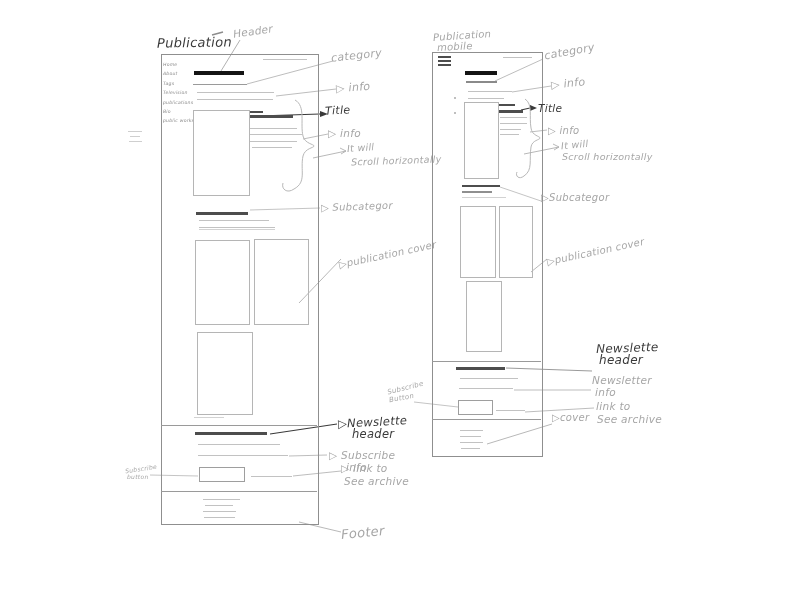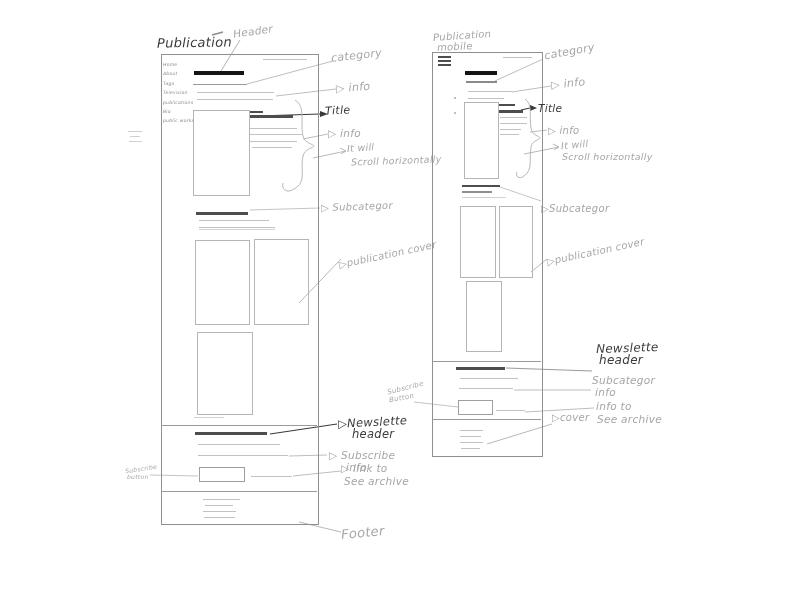--- a/index.html
+++ b/index.html
@@ -179,25 +179,25 @@
   <div class="ln" style="left:460px;top:436px;width:21px"></div>
   <div class="ln" style="left:460px;top:442px;width:23px"></div>
   <div class="ln" style="left:461px;top:448px;width:19px"></div>
 
   <div class="hand" style="left:544px;top:46px;font-size:11px;transform:rotate(-10deg)">category</div>
   <div class="hand" style="left:551px;top:78px;font-size:11px;transform:rotate(-6deg)">▷ info</div>
   <div class="hand dark" style="left:538px;top:103px;font-size:10.5px">Title</div>
   <div class="hand" style="left:548px;top:126px;font-size:10px">▷ info</div>
   <div class="hand" style="left:561px;top:140px;font-size:9.5px;transform:rotate(-5deg)">It will</div>
   <div class="hand" style="left:562px;top:152px;font-size:9.5px">Scroll horizontally</div>
-  <div class="hand" style="left:541px;top:204px;font-size:10px">▷Subcategor</div>
+  <div class="hand" style="left:541px;top:193px;font-size:10px">▷Subcategor</div>
   <div class="hand" style="left:546px;top:247px;font-size:10px;transform:rotate(-12deg)">▷publication cover</div>
   <div class="hand dark" style="left:596px;top:342px;font-size:12px;transform:rotate(-2deg)">Newslette</div>
   <div class="hand dark" style="left:599px;top:354px;font-size:12px">header</div>
-  <div class="hand" style="left:592px;top:375px;font-size:10.5px">Subcategor</div>
+  <div class="hand" style="left:592px;top:375px;font-size:10.5px">Newsletter</div>
   <div class="hand" style="left:595px;top:387px;font-size:10.5px">info</div>
   <div class="hand" style="left:387px;top:385px;font-size:7px;transform:rotate(-14deg)">Subscribe</div>
   <div class="hand" style="left:389px;top:395px;font-size:7px;transform:rotate(-10deg)">Button</div>
-  <div class="hand" style="left:596px;top:401px;font-size:10.5px">info to</div>
+  <div class="hand" style="left:596px;top:401px;font-size:10.5px">link to</div>
   <div class="hand" style="left:597px;top:414px;font-size:10.5px">See archive</div>
   <div class="hand" style="left:552px;top:413px;font-size:10px">▷cover</div>
 
 </div>
 
 </body></html>

